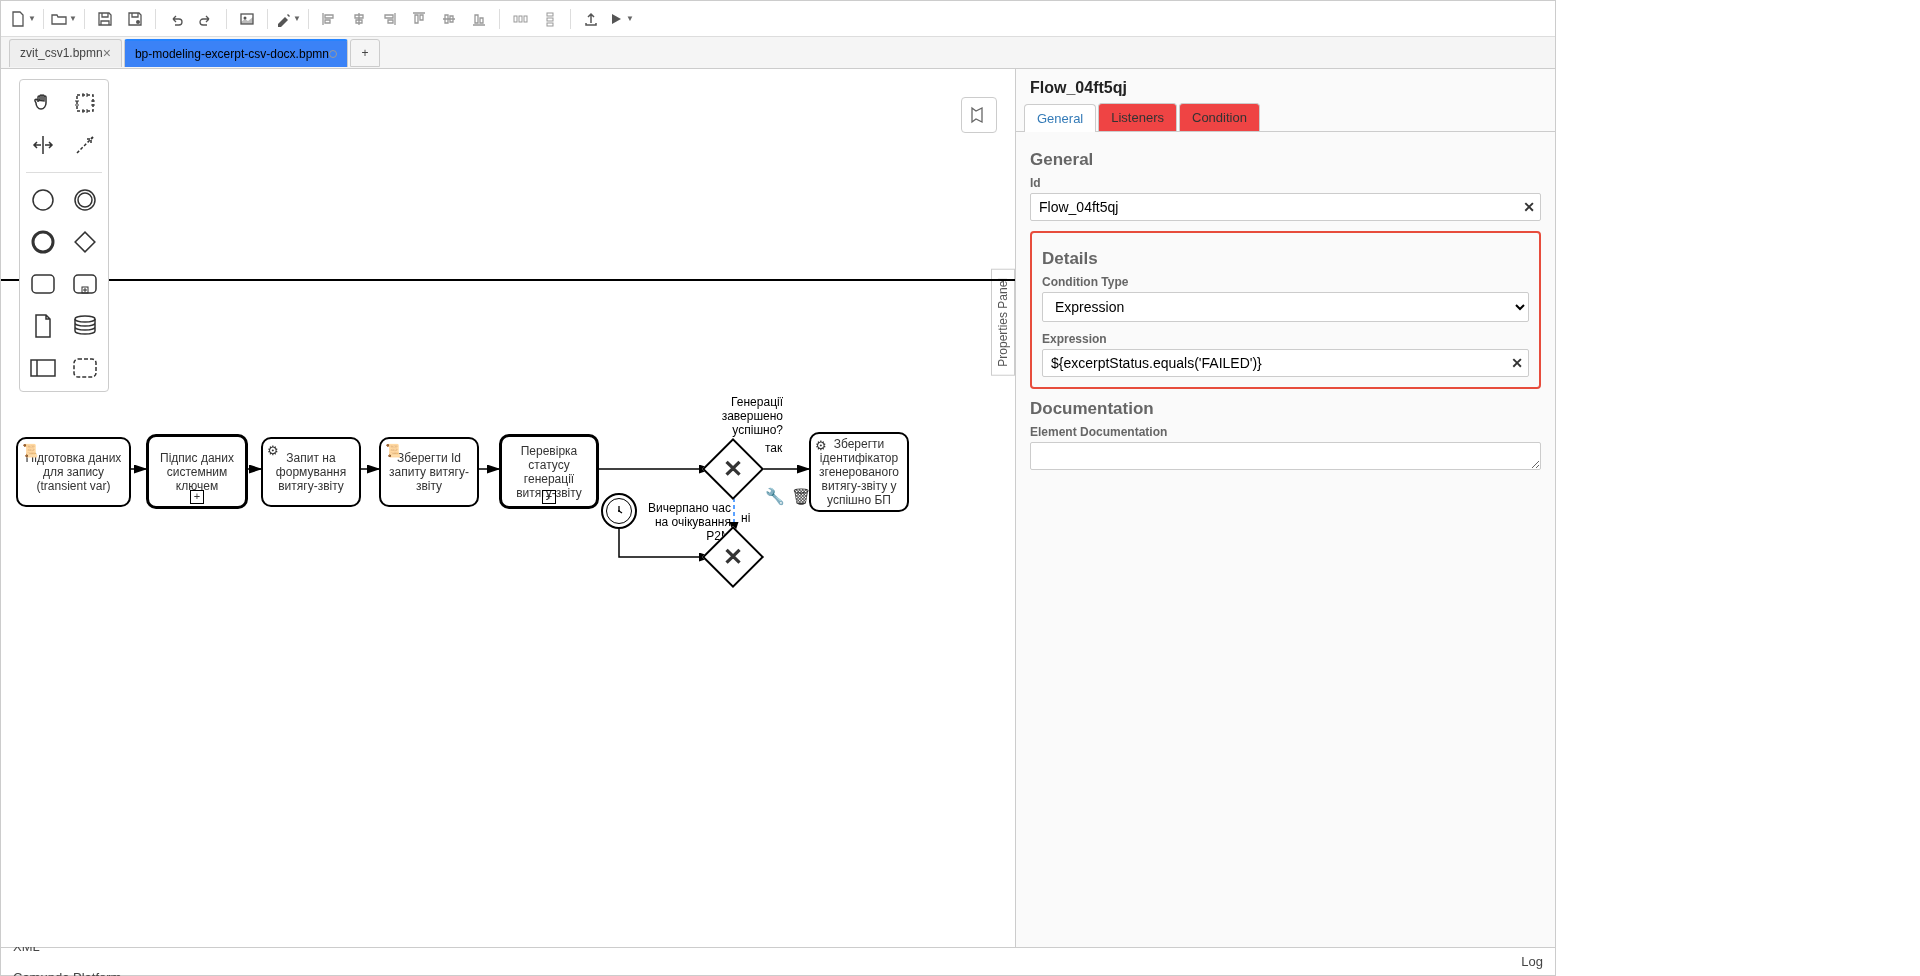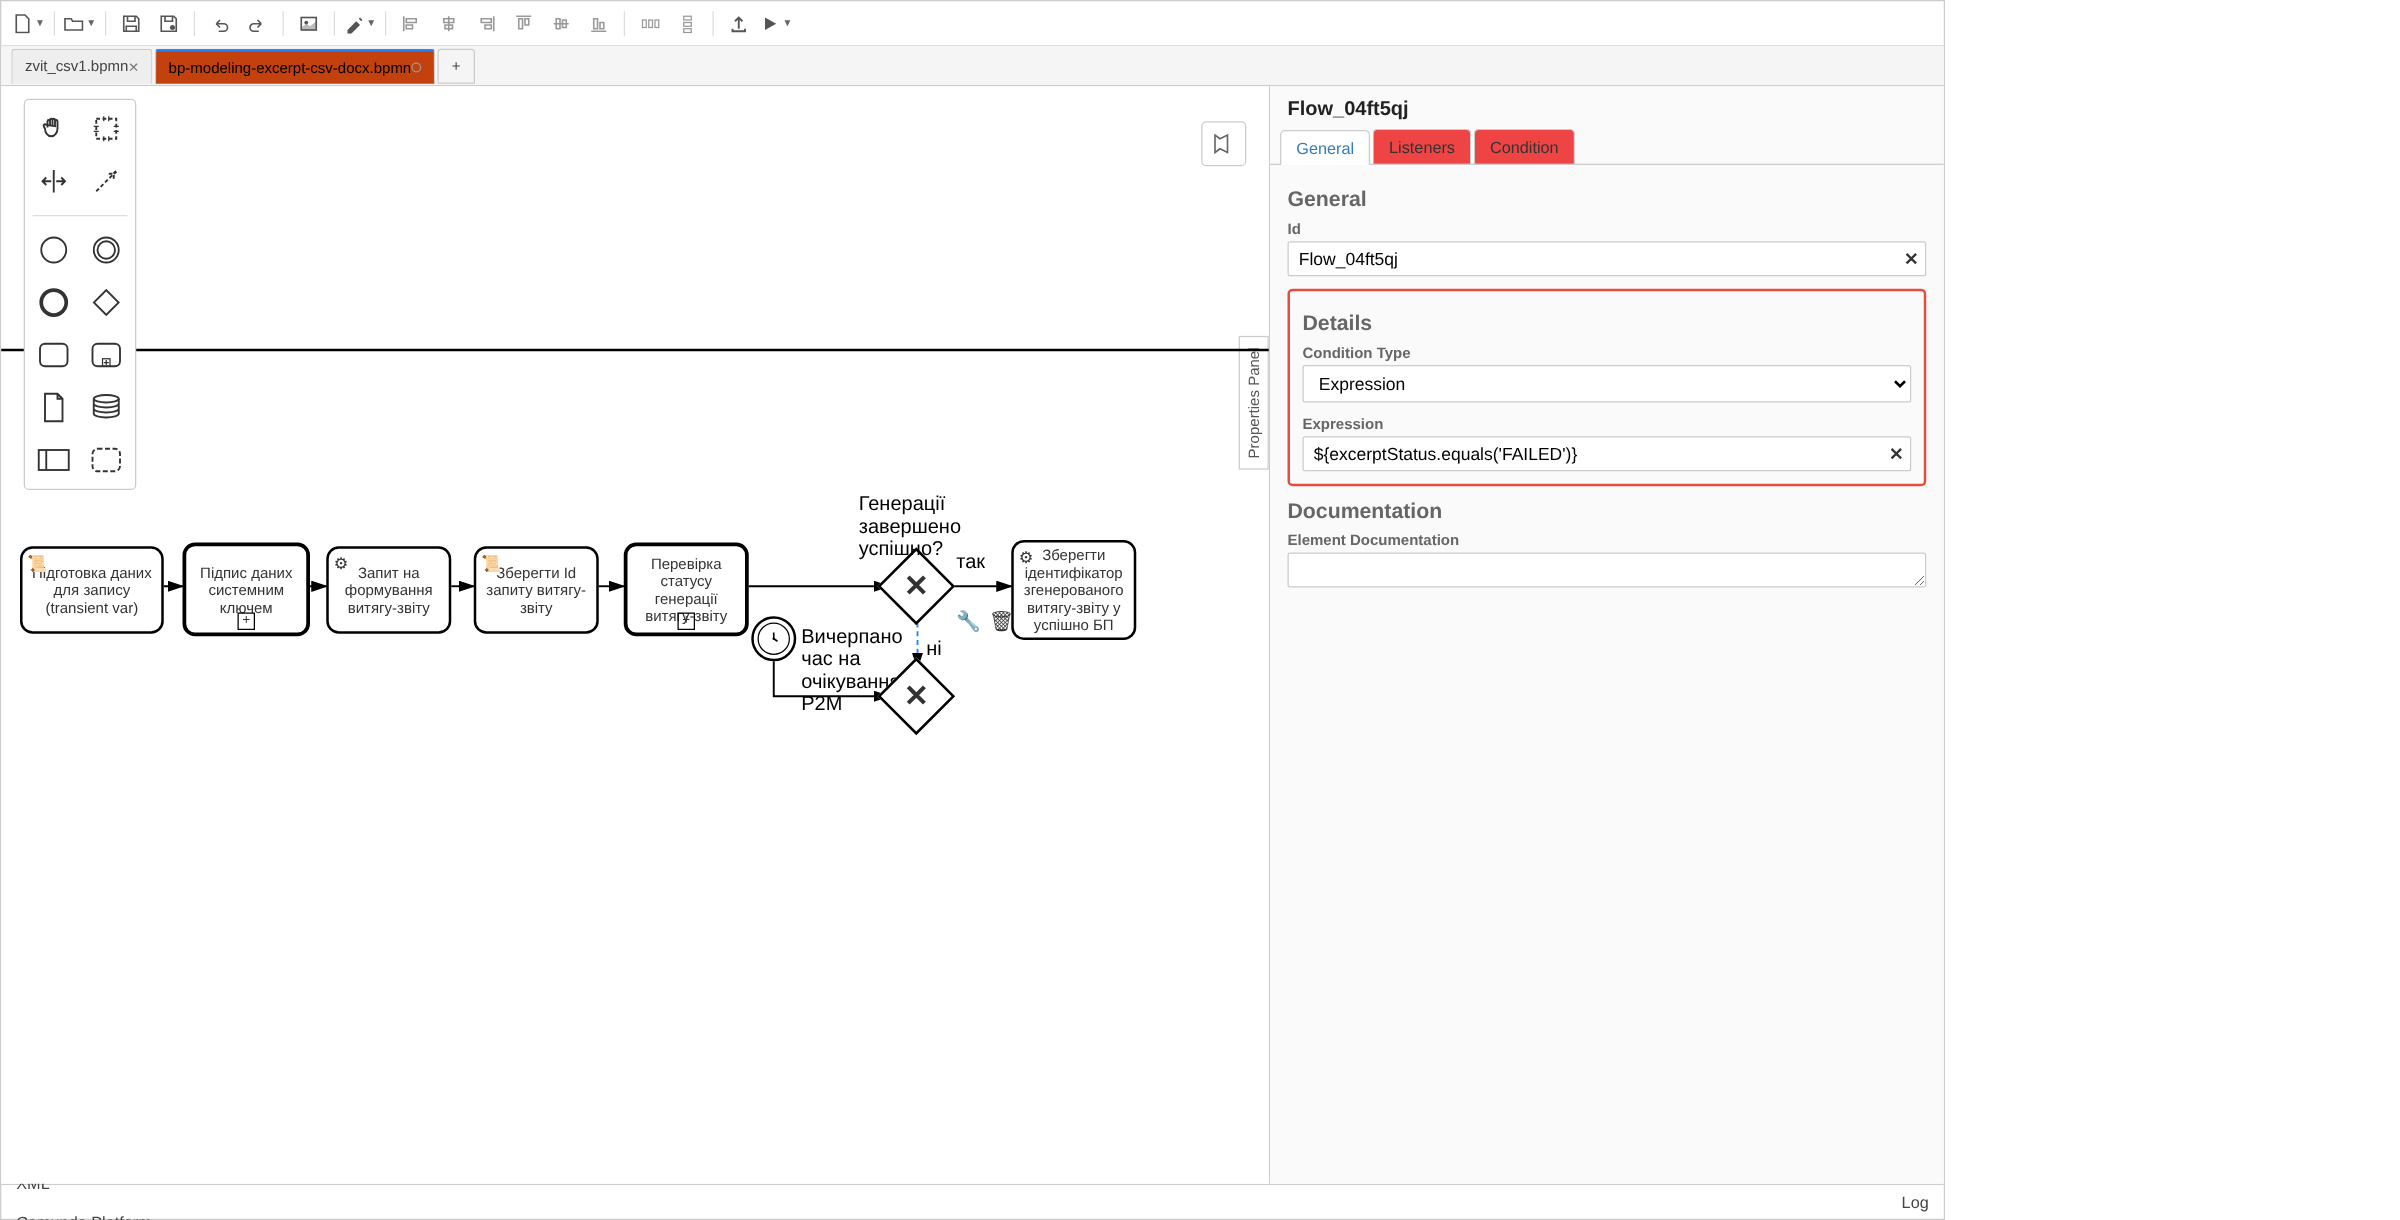--- a/index.html
+++ b/index.html
@@ -8,21 +8,21 @@
 
 
 .toolbar { display: flex; align-items: center; height: 36px; padding: 0 8px; border-bottom: 1px solid #ddd; gap: 2px; }
 .toolbar .tbtn { width: 28px; height: 28px; display: flex; align-items: center; justify-content: center; cursor: pointer; color: #555; border-radius: 3px; }
 .toolbar .sep { width: 1px; height: 20px; background: #ddd; margin: 0 4px; }
 .toolbar .dropdown-arrow { font-size: 8px; margin-left: 2px; color: #666; }
 
 
 .tabbar { display: flex; align-items: center; height: 32px; background: #f5f5f5; border-bottom: 1px solid #ccc; padding-left: 8px; }
 .tab { display: flex; align-items: center; height: 28px; padding: 0 10px; margin-right: 2px; background: #eee; border: 1px solid #ccc; border-bottom: none; border-radius: 3px 3px 0 0; font-size: 12px; color: #444; cursor: pointer; gap: 0; }
-.tab.active { background: #c2410c; border-top: 2px solid #2684ff; color: #000; justify-content: center; }
+.tab.active { background: #3b82f6; border-top: 2px solid #2684ff; color: #000; justify-content: center; }
 .tab .close { font-size: 14px; color: #777; cursor: pointer; }
 .tab .dirty { width: 8px; height: 8px; border: 1px solid #999; border-radius: 50%; }
 .tab.add { width: 30px; justify-content: center; background: #f5f5f5; border: 1px solid #ccc; }
 
 
 .main { flex: 1; display: flex; position: relative; }
 
 
 .palette { position: absolute; left: 18px; top: 10px; width: 90px; background: #fff; border: 1px solid #ccc; border-radius: 4px; padding: 6px; display: grid; grid-template-columns: 1fr 1fr; gap: 8px; z-index: 10; }
 .palette .ptool { width: 34px; height: 34px; display: flex; align-items: center; justify-content: center; cursor: pointer; }
@@ -37,21 +37,21 @@
 .pool-line { position: absolute; left: 0; top: 210px; width: 100%; height: 2px; background: #000; }
 .node { position: absolute; border: 2px solid #000; border-radius: 10px; background: #fff; text-align: center; font-size: 12px; display: flex; flex-direction: column; align-items: center; justify-content: center; padding: 4px; }
 .node.thick { border-width: 3px; }
 .node .icon-corner { position: absolute; left: 4px; top: 4px; font-size: 13px; }
 .node .sub-marker { position: absolute; bottom: 2px; left: 50%; transform: translateX(-50%); width: 14px; height: 14px; border: 1.5px solid #000; font-size: 11px; line-height: 11px; }
 .gateway { position: absolute; width: 44px; height: 44px; }
 .gateway .diamond { width: 44px; height: 44px; transform: rotate(45deg); border: 2.5px solid #000; background: #fff; }
 .gateway .x { position: absolute; inset: 0; display: flex; align-items: center; justify-content: center; font-size: 24px; font-weight: bold; }
 .timer { position: absolute; width: 36px; height: 36px; border: 2px solid #000; border-radius: 50%; background: #fff; display: flex; align-items: center; justify-content: center; }
 .timer::before { content: ""; position: absolute; inset: 3px; border: 1.5px solid #000; border-radius: 50%; }
-.flow-label { position: absolute; font-size: 16px; color: #000; text-align: left; }
+.flow-label { position: absolute; font-size: 12px; color: #000; text-align: right; }
 .context-pad { position: absolute; display: flex; gap: 6px; }
 .context-pad span { font-size: 16px; color: #333; cursor: pointer; }
 
 
 .props-toggle { position: absolute; right: 0; top: 200px; writing-mode: vertical-rl; transform: rotate(180deg); background: #fff; border: 1px solid #ccc; padding: 8px 4px; font-size: 12px; color: #555; cursor: pointer; }
 
 
 .props { width: 540px; border-left: 1px solid #ccc; background: #fafafa; display: flex; flex-direction: column; overflow-y: auto; }
 .props-header { padding: 10px 14px 6px; font-size: 16px; font-weight: bold; color: #222; }
 .props-tabs { display: flex; border-bottom: 1px solid #ccc; padding: 0 8px; gap: 2px; }

